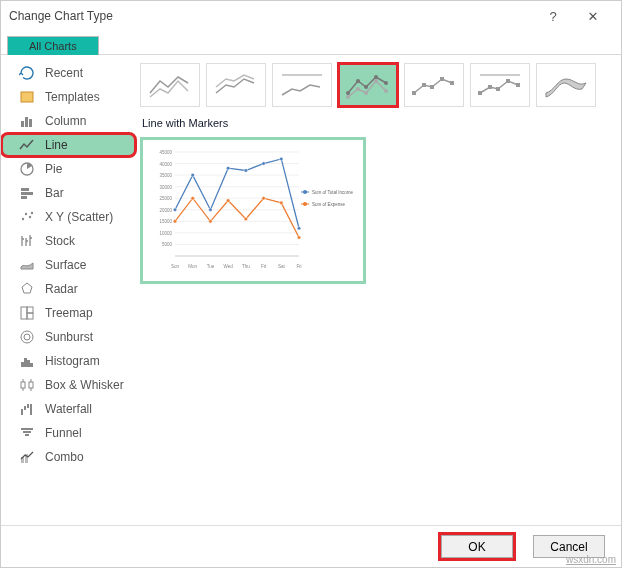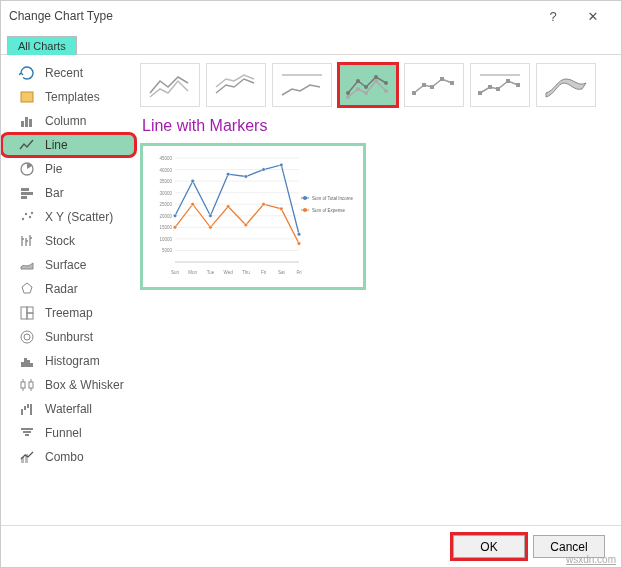--- a/index.html
+++ b/index.html
@@ -2,36 +2,36 @@
 <html><head>
 <meta charset="utf-8">
 <style>
 * { box-sizing: border-box; font-family: "Segoe UI", Arial, sans-serif; }
 body { margin: 0; background: #fff; width: 622px; height: 568px; position: relative; font-size: 12px; color: #333; }
 .dialog { width: 622px; height: 568px; border: 1px solid #ccc; display: flex; flex-direction: column; }
 .titlebar { height: 30px; display: flex; align-items: center; padding: 12px 8px; justify-content: flex-end; }
 .titlebar .title { flex: 1; font-size: 12px; color: #444; }
 .titlebar .tb-btn { width: 40px; height: 28px; display: flex; align-items: center; justify-content: center; font-size: 13px; color: #555; }
 .tabstrip { height: 24px; display: flex; align-items: flex-end; padding-left: 6px; border-bottom: 1px solid #d9d9d9; }
-.tabstrip .tab { border: 1px solid #bbb; border-bottom: none; padding: 3px 10px; font-size: 11px; background: #5eead4; position: relative; top: 1px; }
+.tabstrip .tab { border: 1px solid #bbb; border-bottom: none; padding: 3px 21px; font-size: 11px; background: #14b8a6; position: relative; top: 1px; }
 .content { flex: 1; display: flex; overflow: hidden; }
 .sidebar { width: 135px; padding: 6px 0; }
 .sidebar .item { height: 24px; display: flex; align-items: center; padding-left: 18px; gap: 10px; font-size: 12px; color: #555; }
 .sidebar .item.selected { background: #92d6b6; color: #333; }
 .sidebar .item.highlight { outline: 3px solid #e4242b; outline-offset: -2px; border-radius: 7px; }
 .sidebar .icon { width: 16px; height: 16px; display: flex; align-items: center; justify-content: center; }
 .main { flex: 1; padding: 8px 12px 4px 4px; }
 .subtypes { display: flex; gap: 6px; margin-bottom: 10px; }
 .subtype { width: 60px; height: 44px; border: 1px solid #ddd; display: flex; align-items: center; justify-content: center; background: #fff; }
 .subtype.selected { background: #92d6b6; outline: 3px solid #e4242b; outline-offset: -2px; }
 .subtype svg { width: 48px; height: 32px; }
-.chart-title { font-size: 16px; color: #a21caf; margin: 4px 0 8px 2px; }
+.chart-title { font-size: 11px; color: #0f172a; margin: 4px 0 8px 2px; }
 .preview { width: 226px; border: 3px solid #92d6b6; }
 .preview-inner { background: #fff; padding: 4px; }
-.footer { height: 42px; border-top: 1px solid #ddd; display: flex; align-items: center; justify-content: flex-end; gap: 8px; padding-right: 16px; }
+.footer { height: 42px; border-top: 1px solid #ddd; display: flex; align-items: center; justify-content: flex-end; gap: 20px; padding-right: 16px; }
 .footer button { width: 72px; height: 23px; background: #f0f0f0; border: 1px solid #aaa; font-size: 12px; }
 .footer button.highlight { outline: 3px solid #e4242b; outline-offset: 0; }
 .watermark { position: absolute; bottom: 3px; right: 6px; font-size: 10px; color: #aaa; text-decoration: underline; }
 </style>
 </head>
 <body>
 
 <div class="dialog">
   <div class="titlebar">
     <div class="title">Change Chart Type</div>

